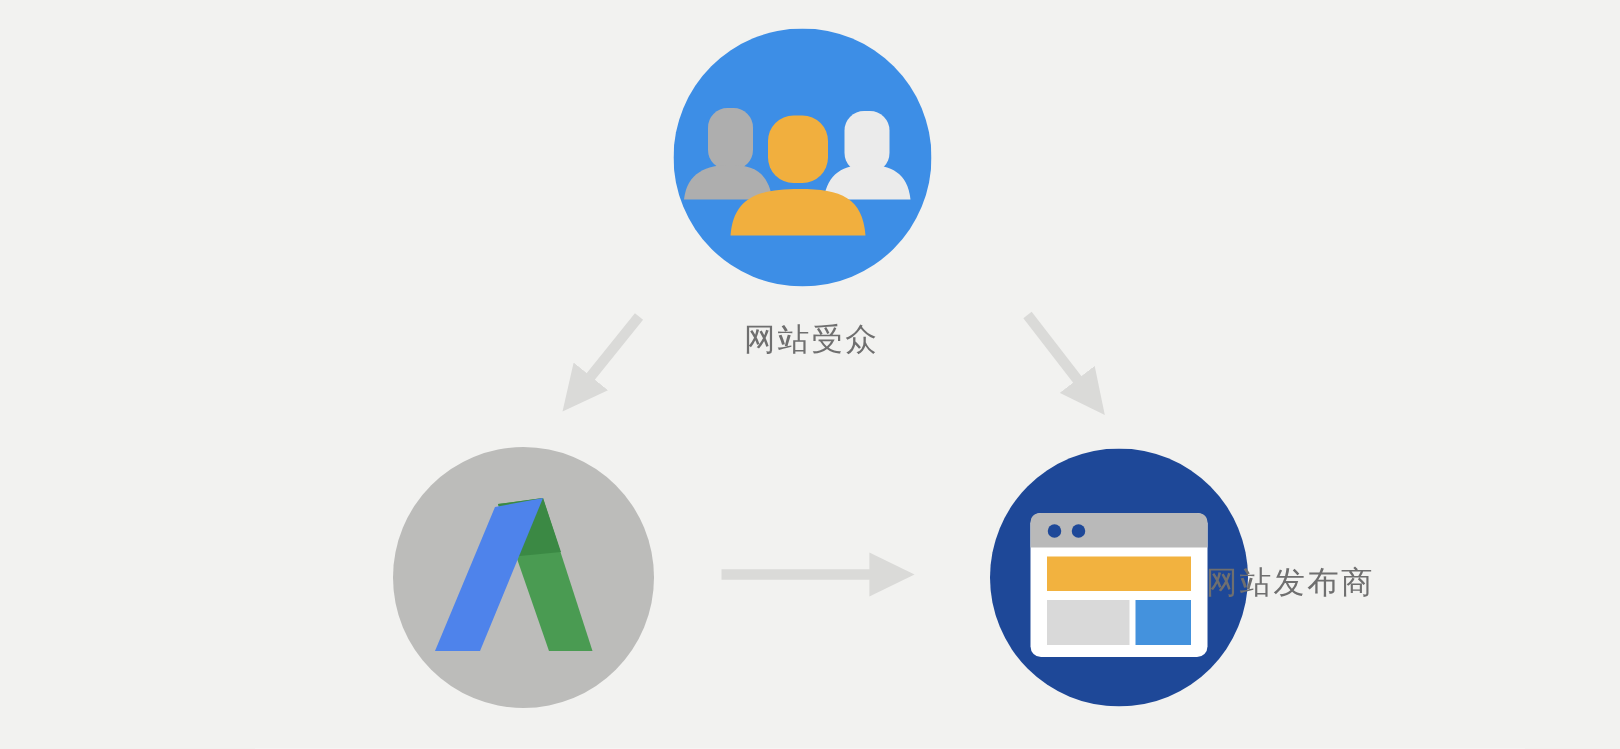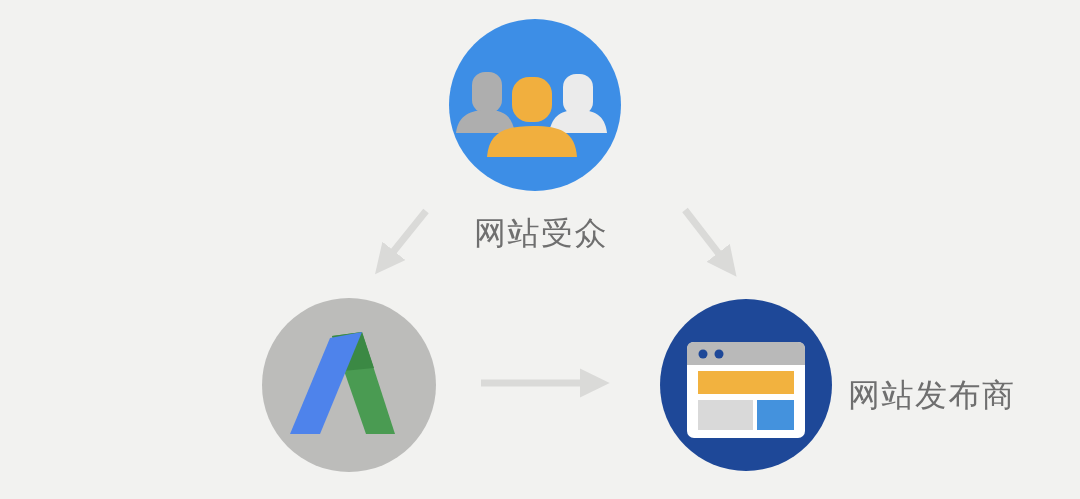--- a/index.html
+++ b/index.html
@@ -22,21 +22,21 @@
     position: absolute;
     left: 0;
     top: 0;
   }
   .icon {
     position: absolute;
     display: block;
   }
   .label {
     position: absolute;
-    font-size: 32px;
+    font-size: 21px;
     font-weight: 400;
     color: #6f6f6f;
     letter-spacing: 1.5px;
     white-space: nowrap;
     line-height: 1.2;
   }
 </style>
 </head>
 <body>
 
@@ -83,15 +83,15 @@
     <g>
       <rect x="27" y="43" width="118" height="96" rx="7" fill="#ffffff"></rect>
       <path d="M27,66 L27,50 Q27,43 34,43 L138,43 Q145,43 145,50 L145,66 Z" fill="#b9b9b9"></path>
       <circle cx="43" cy="55" r="4.5" fill="#1e4898"></circle>
       <circle cx="59" cy="55" r="4.5" fill="#1e4898"></circle>
       <rect x="38" y="72" width="96" height="23" fill="#f2b23f"></rect>
       <rect x="38" y="101" width="55" height="30" fill="#d9d9d9"></rect>
       <rect x="97" y="101" width="37" height="30" fill="#4492dd"></rect>
     </g>
   </svg>
-  <div class="label" style="left:848px; top:376px;">网站发布商</div>
+  <div class="label" style="left:804px; top:376px;">网站发布商</div>
 
 </div>
 
 </body></html>

